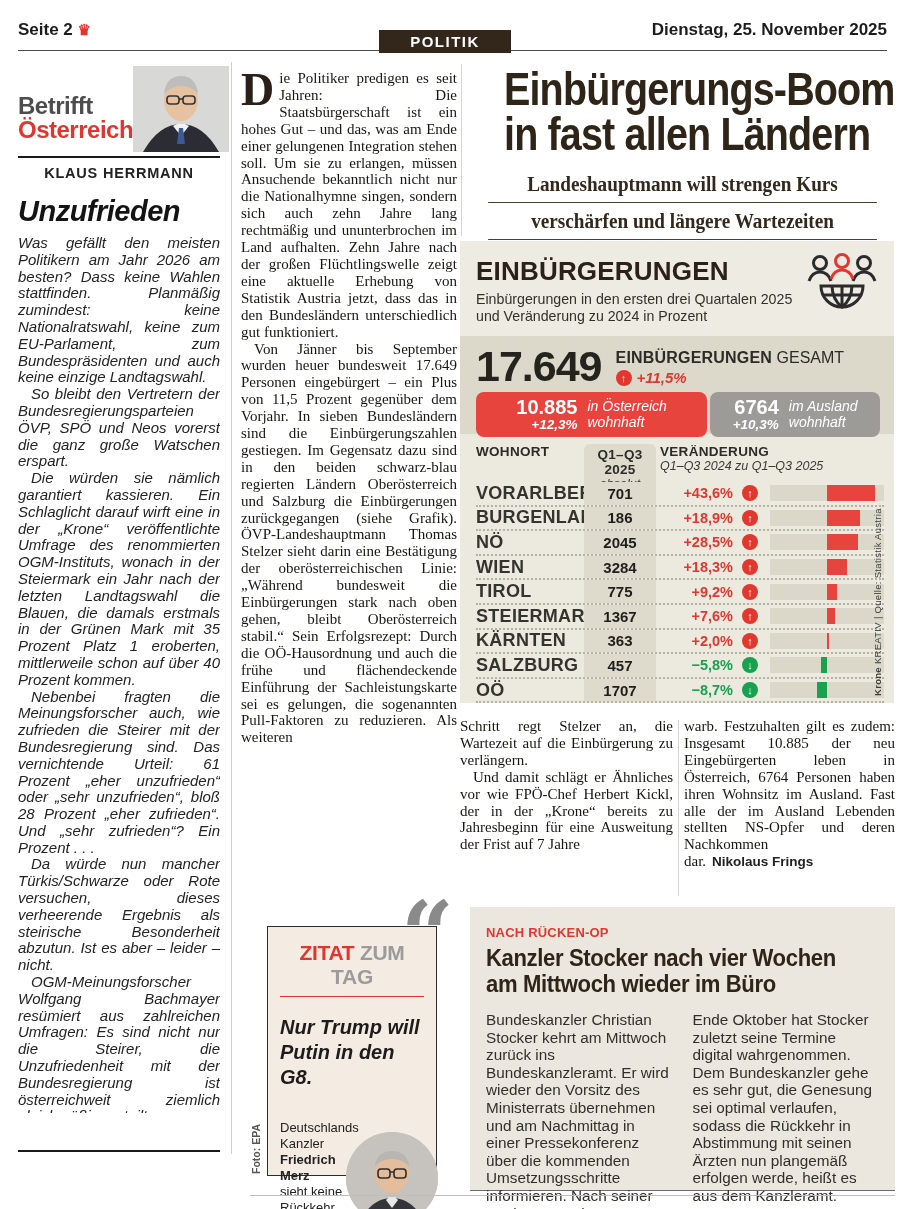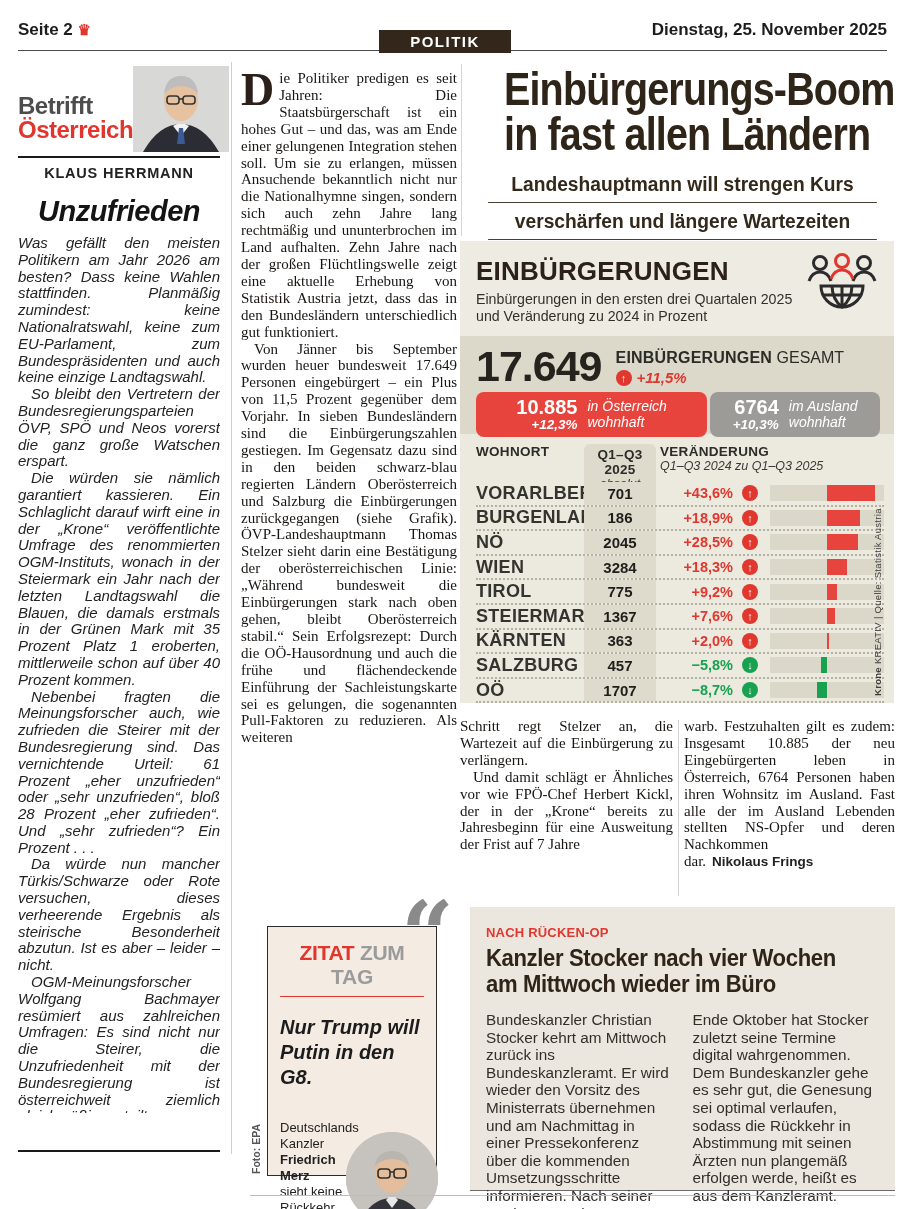--- a/index.html
+++ b/index.html
@@ -15,41 +15,41 @@
   .hdr-date { position:absolute; right:13px; top:16px; font-weight:bold; font-size:17px; color:#1c1c1c; }
 
   
   .left-col { position:absolute; left:18px; top:62px; width:202px; }
   .brand-row { display:flex; justify-content:space-between; align-items:flex-start; border-bottom:2.5px solid #1a1a1a; padding-bottom:4px; }
   .brand-txt { padding-top:28px; font-weight:bold; line-height:1.02; font-size:24px; letter-spacing:-0.5px; }
   .brand-l1 { color:#4d4d4d; }
   .brand-l2 { color:#e0362e; }
   .herrmann-photo { width:96px; height:86px; background:#dcdcda; }
   .author { text-align:center; font-weight:bold; font-size:14.5px; letter-spacing:0.8px; color:#222; margin-top:7px; }
-  .op-title { font-weight:bold; font-style:italic; font-size:29px; color:#141414; margin-top:14px; letter-spacing:-0.5px;text-align:center; }
+  .op-title { font-weight:bold; font-style:italic; font-size:29px; color:#141414; margin-top:14px; letter-spacing:-0.5px; }
   .op-body { margin-top:7px; height:878px; overflow:hidden; }
   .op-body p { font-style:italic; font-size:15px; line-height:16.8px; color:#232323; text-align:justify; hyphens:auto; -webkit-hyphens:auto; }
   .op-body p + p { text-indent:13px; }
   .left-end-rule { position:absolute; left:18px; top:1146px; width:202px; border-top:2.5px solid #1a1a1a; }
   .vsep-left { position:absolute; left:231px; top:58px; height:1092px; border-left:1px solid #cfcfcf; }
 
   
   .mid-col { position:absolute; left:241px; top:66px; width:216px; height:832px; overflow:hidden; }
   .mid-col p { font-family:"Liberation Serif", serif; font-size:15px; line-height:16.9px; color:#181512; text-align:justify; hyphens:auto; -webkit-hyphens:auto; }
   .mid-col p + p { text-indent:13px; }
   .dropcap { float:left; font-family:"Liberation Serif", serif; font-weight:bold; font-size:46px; line-height:36px; padding:2px 5px 0 0; color:#2a2019; }
   .vsep-mid { position:absolute; left:461px; top:60px; height:172px; border-left:1px solid #d4d4d4; }
 
   
   .headline-block { position:absolute; left:470px; top:62px; width:425px; text-align:center; }
   .hl-line { display:block; white-space:nowrap; font-weight:bold; font-size:47px; line-height:45px; color:#2f2418; letter-spacing:-1px;
     transform:scaleX(0.84); transform-origin:center; }
   .sub-line { display:block; font-weight:bold; font-size:20px; color:#33281c; padding:7px 0 6px; border-bottom:1.5px solid #4a3f33;
     transform:scaleX(0.96); transform-origin:center; }
-  .sub-wrap { margin-top:10px; padding:0 10px; }
+  .sub-wrap { margin-top:10px; padding:0 10px;font-family:Liberation Serif, serif; }
 
   
   .info { position:absolute; left:460px; top:237px; width:434px; height:462px; }
   .info-head { background:#edebe2; padding:15px 14px 10px 16px; position:relative; height:95px; }
   .info-title { font-weight:bold; font-size:26px; letter-spacing:0.2px; color:#2b2118; }
   .info-sub { font-size:14.2px; line-height:17px; color:#33302a; margin-top:4px; }
   .info-icon { position:absolute; right:16px; top:12px; }
   .info-stats { background:#dcd9ca; padding:8px 14px 10px 16px; height:98px; }
   .total-row { display:flex; align-items:flex-start; gap:14px; }
   .total-num { font-weight:bold; font-size:43px; letter-spacing:-1px; color:#26231e; line-height:44px; }

